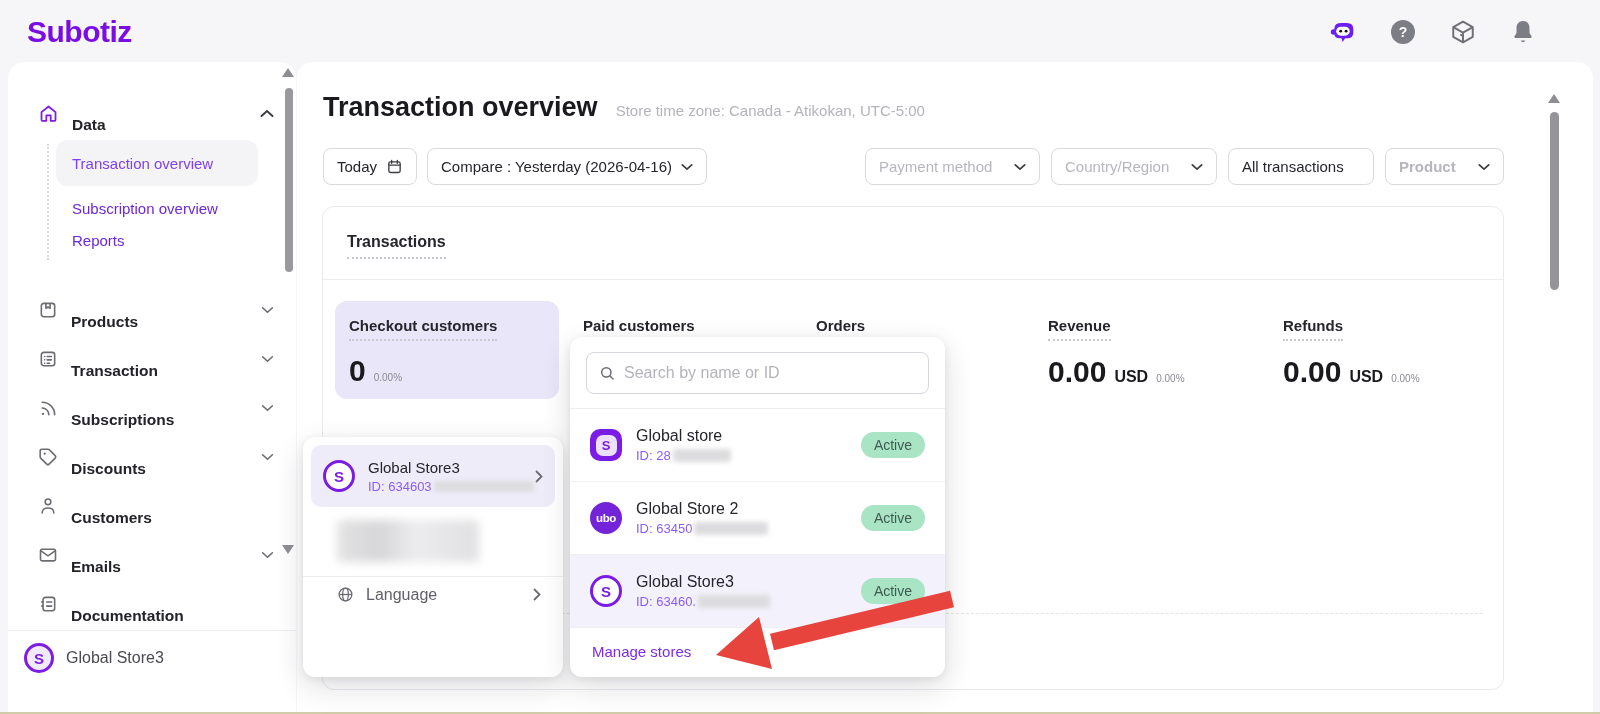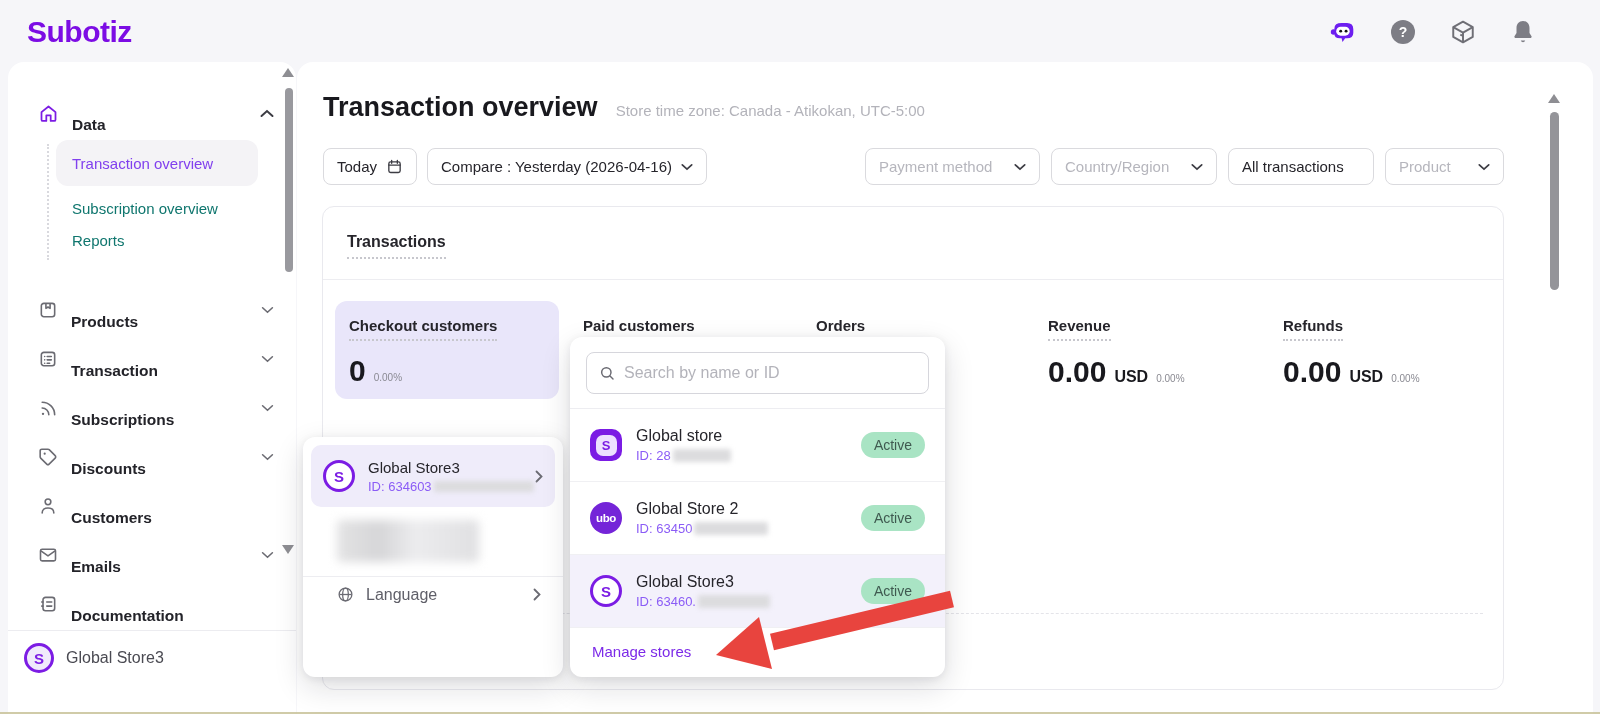--- a/index.html
+++ b/index.html
@@ -23,21 +23,21 @@
   .main{ position:absolute; left:297px; top:62px; bottom:0; width:1296px; background:#fff; border-radius:16px 16px 0 0; }
 
   
   .side-item{ position:absolute; left:30px; right:22px; height:28px; display:flex; align-items:center; cursor:pointer; }
   .side-item .lbl{ margin-left:13px; font-size:15.5px; font-weight:700; color:#232329;margin-top:24px; }
   .side-item .chev{ margin-left:auto; display:flex; }
   .sub-dotline{ position:absolute; left:39px; top:82px; height:116px; border-left:2px dotted #d9d9de; }
   .sub-pill{ position:absolute; left:48px; top:78px; width:202px; height:46px; background:#f4f3f6; border-radius:12px; display:flex; align-items:center; padding-left:16px; cursor:pointer; }
   .sub-pill .lbl{ font-size:15px; color:#8140ee; }
   .sub-item{ position:absolute; left:64px; height:28px; display:flex; align-items:center; cursor:pointer; }
-  .sub-item .lbl{ font-size:15px; color:#0f766e; }
+  .sub-item .lbl{ font-size:15px; color:#6d28d9; }
   .side-footer-divider{ position:absolute; left:0; right:0; top:568px; border-top:1px solid #ececf0; }
   .side-footer{ position:absolute; left:16px; top:581px; display:flex; align-items:center; cursor:pointer; }
   .avatar-ring{ width:30px; height:30px; border-radius:50%; background:#f0eafb; border:3px solid #7c1ce4; color:#7c1ce4; font-weight:800; font-size:15px; display:flex; align-items:center; justify-content:center; }
   .side-footer .lbl{ margin-left:12px; font-size:16px; color:#4a4a52; }
 
   
   .sb-arrow{ width:0; height:0; border-left:6px solid transparent; border-right:6px solid transparent; position:absolute; cursor:pointer; }
   .sb-up{ border-bottom:9px solid #8e8e93; }
   .sb-down{ border-top:9px solid #8e8e93; }
   .side-scroll-thumb{ position:absolute; right:3px; top:26px; width:8px; height:184px; border-radius:4px; background:#99999e; cursor:pointer; }
@@ -46,21 +46,21 @@
   
   .page-head{ position:absolute; left:26px; top:30px; display:flex; align-items:baseline; gap:18px; }
   .page-title{ font-size:27px; font-weight:800; color:#19191e; }
   .tz-note{ font-size:15px; color:#b3b3ba; }
 
   .filters{ position:absolute; left:26px; right:89px; top:86px; display:flex; align-items:center; gap:10px; }
   .btn{ height:37px; background:#fff; border:1px solid #dadade; border-radius:8px; display:flex; align-items:center; padding:0 13px; font-size:15px; color:#26252b; gap:9px; cursor:pointer; white-space:nowrap; }
   .btn.placeholder{ color:#b6b6bd; }
   .btn .grow{ flex:1; }
   .right-filters{ margin-left:auto; display:flex; gap:11px; }
-  .w-pay{ width:175px; } .w-cty{ width:166px; } .w-all{ width:146px; } .w-prod{ width:119px; }
+  .w-pay{ width:175px; } .w-cty{ width:166px; } .w-all{ width:146px; } .w-prod{ width:119px;font-weight:bold; }
 
   
   .tx-card{ position:absolute; left:25px; top:144px; width:1182px; height:484px; background:#fff; border:1px solid #e9e9ee; border-radius:12px; }
   .tx-tab{ position:absolute; left:24px; top:26px; font-size:16px; font-weight:700; color:#26252b; border-bottom:2px dotted #c7c7cd; padding-bottom:6px; cursor:pointer; }
   .tx-head-divider{ position:absolute; left:0; right:0; top:72px; border-top:1px solid #ededf1; }
   .metric-label{ font-size:15px; font-weight:700; color:#26252b; border-bottom:2px dotted #c7c7cd; padding-bottom:5px; display:inline-block; }
   .m-abs{ position:absolute; top:110px; }
   .checkout-card{ position:absolute; left:12px; top:94px; width:224px; height:98px; background:#e9e6fa; border-radius:12px; padding:16px 14px; }
   .value-row{ display:flex; align-items:baseline; gap:8px; }
   .big-val{ font-size:30px; font-weight:800; color:#19191e; }

